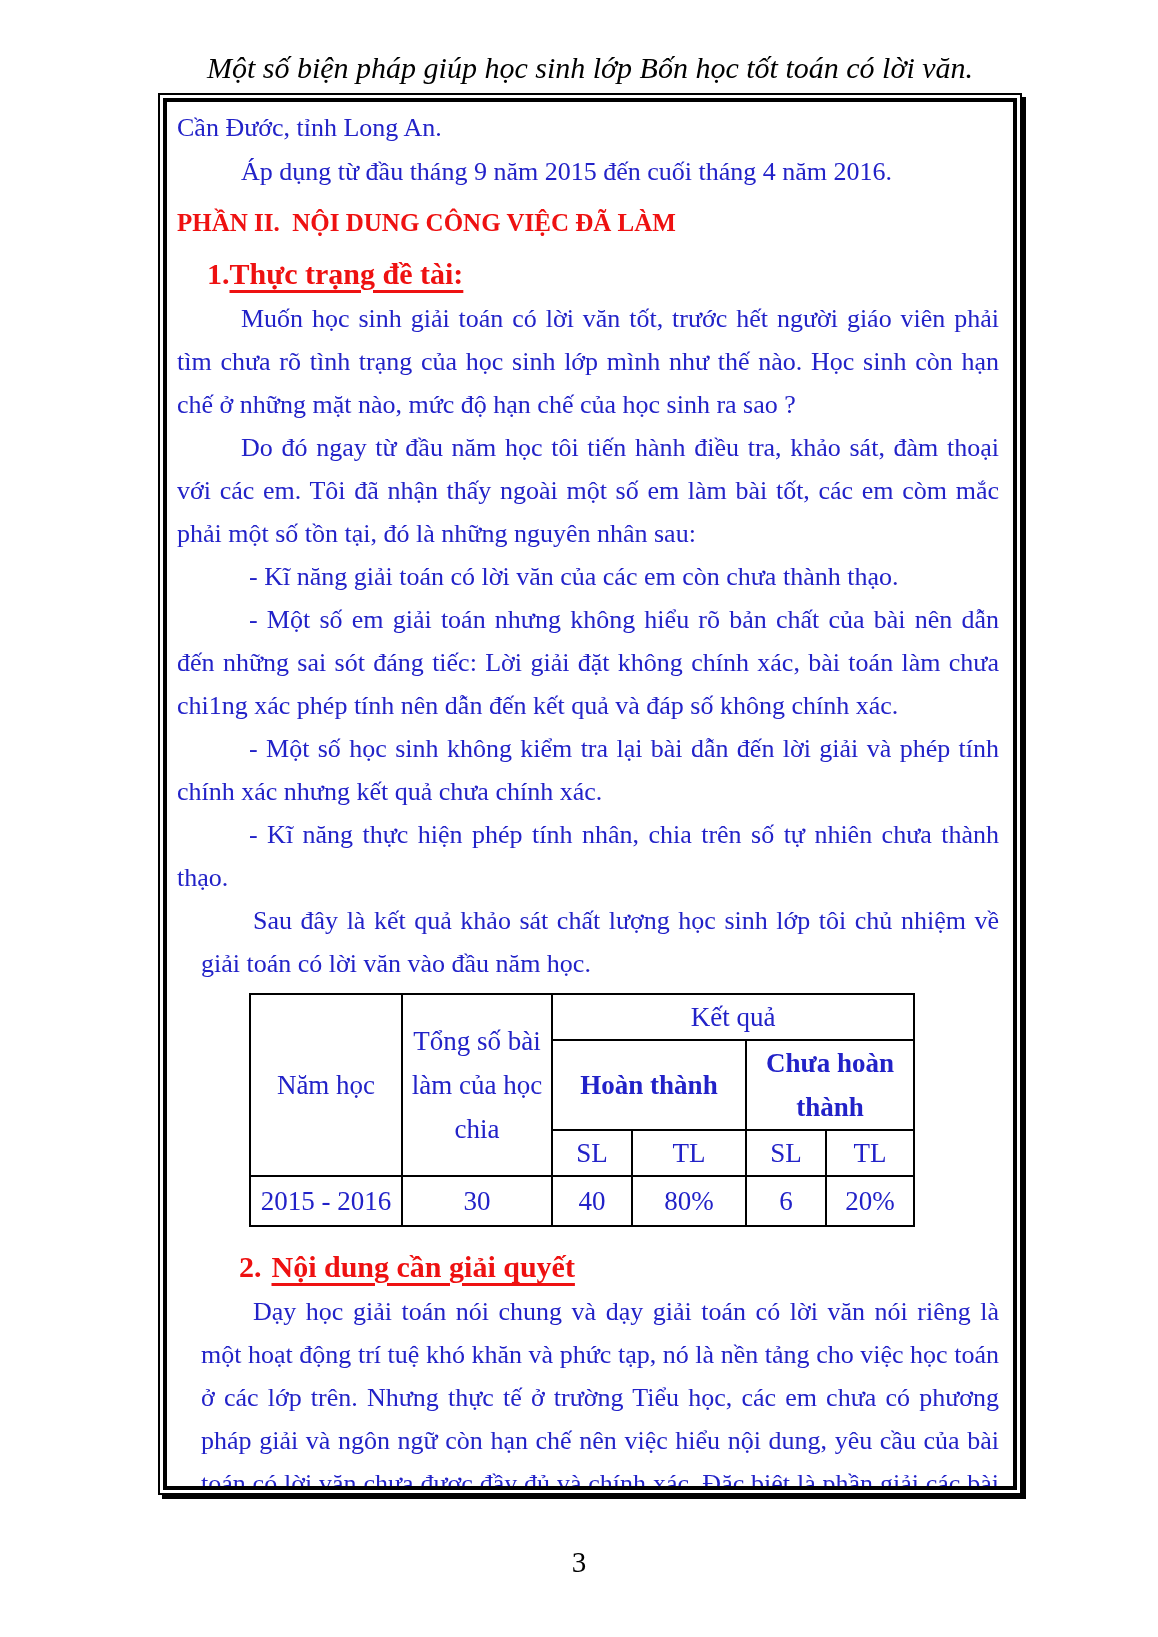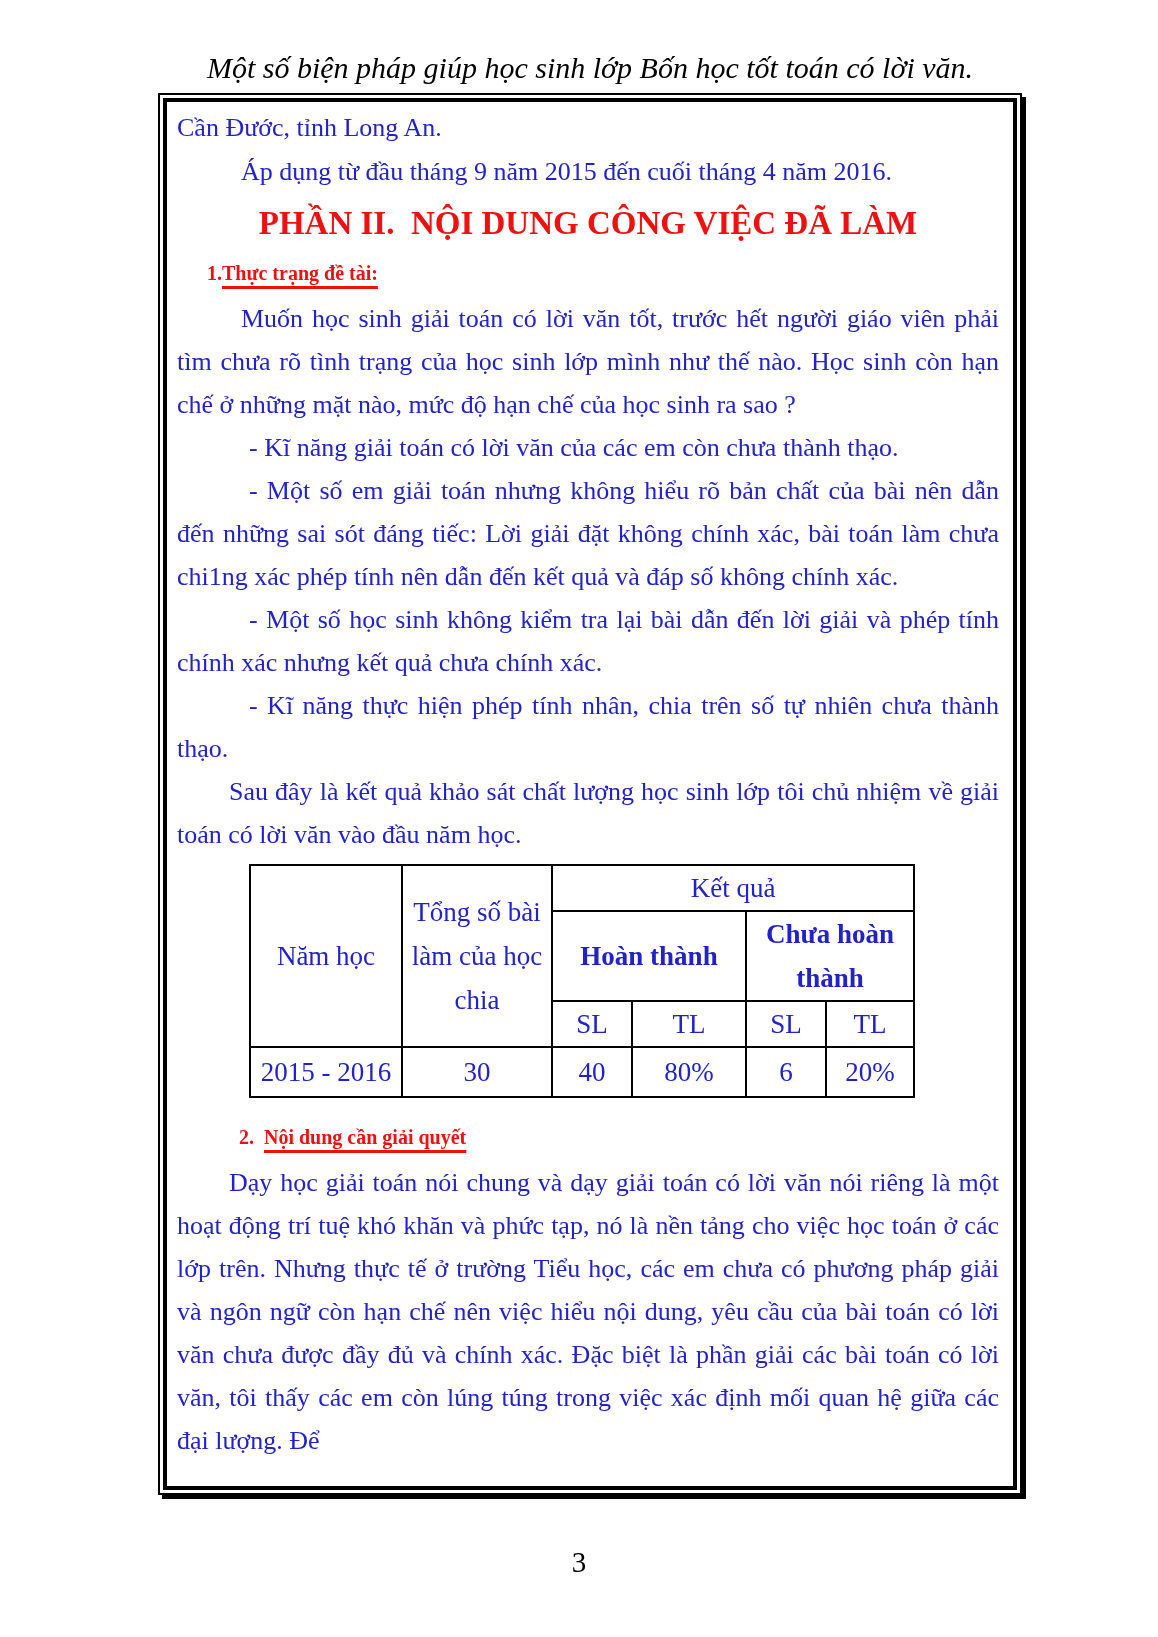--- a/index.html
+++ b/index.html
@@ -22,38 +22,38 @@
     box-sizing:border-box; border:4px solid #000;
     height:1392px; overflow:hidden;
     padding:5px 14px 16px 10px;
     color:var(--body-color,#2222c8);
     font-size:26px;
   }
   p { margin:0; }
   .line-left  { line-height:42px; }
   .line-indent{ line-height:46px; text-indent:64px; }
   .part-heading {
-    margin:4px 0 3px 0; text-align:center;
+    margin:4px 0 3px 0; text-align:left;
     color:var(--heading-color,#ee1111);
-    font-size:33px; font-weight:bold; line-height:48px;
+    font-size:25px; font-weight:bold; line-height:48px;
   }
   .sec-heading {
-    margin:0; font-size:20px; font-weight:bold;
+    margin:0; font-size:30px; font-weight:bold;
     color:var(--heading-color,#ee1111); line-height:47px;
   }
   .sec-heading .sec-title {
     text-decoration:underline; text-decoration-thickness:3px; text-underline-offset:6px;
   }
   .sec1 { margin-left:30px; }
   .sec2 { margin-left:62px; margin-top:16px; }
   .sec2 .sec-title { margin-left:10px; }
   .para { text-align:justify; line-height:43px; }
   .indent64 { text-indent:64px; }
   .indent72 { text-indent:72px; }
-  .indent52 { text-indent:52px; }
+  .indent52 { text-indent:52px;margin-left:24px; }
   table.survey {
     border-collapse:collapse; table-layout:fixed;
     margin:8px 0 0 72px; width:664px;
     color:var(--body-color,#2222c8);
   }
   table.survey td {
     border:2px solid #000; font-size:27px; text-align:center;
     padding:0; line-height:44px; vertical-align:middle;
   }
   tr.r1 { height:44px; }
@@ -79,20 +79,21 @@
     <div class="box-inner">
 
       <p class="line-left">Cần Đước, tỉnh Long An.</p>
       <p class="line-indent">Áp dụng từ đầu tháng 9 năm 2015 đến cuối tháng 4 năm 2016.</p>
 
       <h1 class="part-heading">PHẦN II.&nbsp; NỘI DUNG CÔNG VIỆC ĐÃ LÀM</h1>
 
       <h2 class="sec-heading sec1"><span class="sec-num">1.</span><span class="sec-title">Thực trạng đề tài:</span></h2>
 
       <p class="para indent64">Muốn học sinh giải toán có lời văn tốt, trước hết người giáo viên phải tìm chưa rõ tình trạng của học sinh lớp mình như thế nào. Học sinh còn hạn chế ở những mặt nào, mức độ hạn chế của học sinh ra sao ?</p>
+      <p class="para indent64">Do đó ngay từ đầu năm học tôi tiến hành điều tra, khảo sát, đàm thoại với các em. Tôi đã nhận thấy ngoài một số em làm bài tốt, các em còm mắc phải một số tồn tại, đó là những nguyên nhân sau:</p>
       <p class="para indent72">- Kĩ năng giải toán có lời văn của các em còn chưa thành thạo.</p>
       <p class="para indent72">- Một số em giải toán nhưng không hiểu rõ bản chất của bài nên dẫn đến những sai sót đáng tiếc: Lời giải đặt không chính xác, bài toán làm chưa chi1ng xác phép tính nên dẫn đến kết quả và đáp số không chính xác.</p>
       <p class="para indent72">- Một số học sinh không kiểm tra lại bài dẫn đến lời giải và phép tính chính xác nhưng kết quả chưa chính xác.</p>
       <p class="para indent72">- Kĩ năng thực hiện phép tính nhân, chia trên số tự nhiên chưa thành thạo.</p>
       <p class="para indent52">Sau đây là kết quả khảo sát chất lượng học sinh lớp tôi chủ nhiệm về giải toán có lời văn vào đầu năm học.</p>
 
       <table class="survey">
         <colgroup>
           <col style="width:152px">
             <col style="width:150px">

